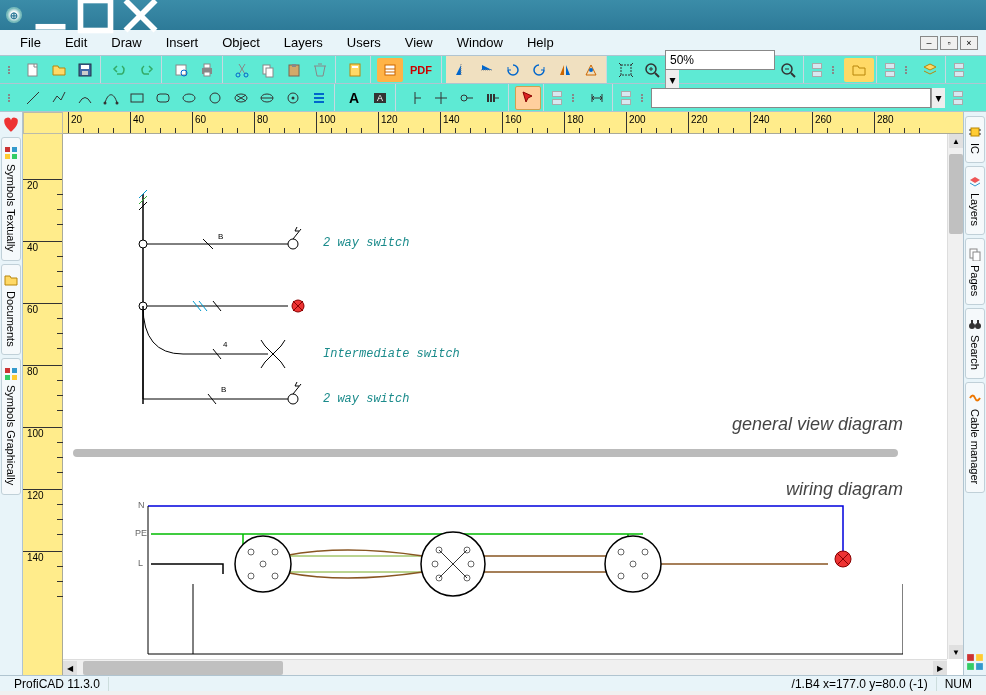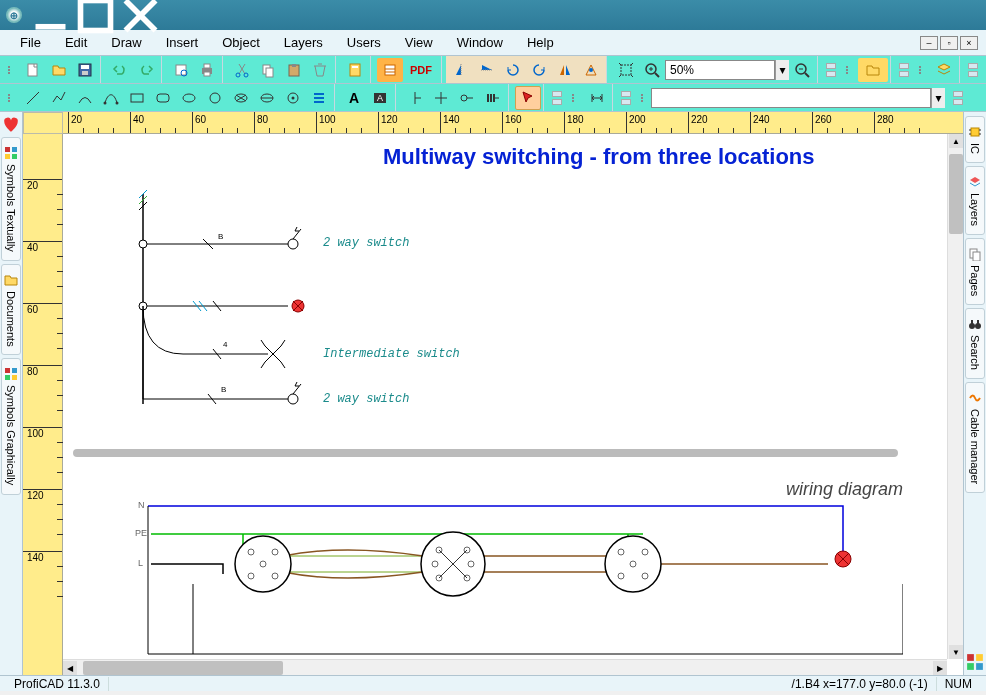--- a/index.html
+++ b/index.html
@@ -388,21 +388,21 @@
         </svg>
       </div>
     <div class="tb-btn">
         <svg viewBox="0 0 16 16">
           <circle cx="7" cy="7" r="5" fill="none" stroke="#333" stroke-width="1.5"></circle>
           <line x1="11" y1="11" x2="15" y2="15" stroke="#333" stroke-width="2"></line>
           <line x1="5" y1="7" x2="9" y2="7" stroke="#333"></line>
           <line x1="7" y1="5" x2="7" y2="9" stroke="#333"></line>
         </svg>
       </div>
-    <div style="display:flex; border:0;">
+    <div style="display:flex; border:0;flex-direction:column;">
       <div class="zoom-pct">50%</div>
       <div class="dd-arrow">▾</div>
     </div>
     <div class="tb-btn">
         <svg viewBox="0 0 16 16">
           <circle cx="7" cy="7" r="5" fill="none" stroke="#333" stroke-width="1.5"></circle>
           <line x1="11" y1="11" x2="15" y2="15" stroke="#333" stroke-width="2"></line>
           <line x1="5" y1="7" x2="9" y2="7" stroke="#333"></line>
         </svg>
       </div>
@@ -765,21 +765,20 @@
           <div class="tick" style="top: 400px; width: 6px; left: 34px;"></div>
           <div class="tick" style="top: 417px;">
             <span>140</span>
           </div>
           <div class="tick" style="top: 432px; width: 6px; left: 34px;"></div>
           <div class="tick" style="top: 447px; width: 6px; left: 34px;"></div>
           <div class="tick" style="top: 462px; width: 6px; left: 34px;"></div>
         </div>
       <div class="canvas">
         <div class="canvas-content">
-          <div class="diagram-title">Multiway switching - from three locations</div>
 
           <svg width="260" height="240" style="position:absolute; top:50px; left:60px;">
 
             <line x1="20" y1="10" x2="20" y2="220" stroke="#000" stroke-width="1.5"></line>
 
             <line x1="16" y1="14" x2="24" y2="6" stroke="#09c" stroke-width="1"></line>
             <line x1="16" y1="20" x2="24" y2="12" stroke="#3a3" stroke-width="1"></line>
             <line x1="16" y1="26" x2="24" y2="18" stroke="#000" stroke-width="1"></line>
 
             <circle cx="20" cy="60" r="4" fill="#fff" stroke="#000"></circle>
@@ -810,20 +809,21 @@
             <path d="M20 122 L20 215 L165 215" fill="none" stroke="#000"></path>
             <line x1="85" y1="210" x2="93" y2="220" stroke="#000"></line>
             <text x="98" y="208" font-size="8">B</text>
             <circle cx="170" cy="215" r="5" fill="#fff" stroke="#000"></circle>
             <path d="M170 210 l8 -10 M176 202 l-4 0 l2 -4" fill="none" stroke="#000"></path>
           </svg>
           <div class="switch-label" style="top:102px; left:260px;">2 way switch</div>
           <div class="switch-label" style="top:213px; left:260px;">Intermediate switch</div>
           <div class="switch-label" style="top:258px; left:260px;">2 way switch</div>
 
+          <div class="section-label" style="top:280px;">general view diagram</div>
           <div class="divider-bar" style="top:315px; left:10px; width:825px;"></div>
           <div class="section-label" style="top:345px;">wiring diagram</div>
 
           <svg width="820" height="180" style="position:absolute; top:360px; left:20px;">
 
             <text x="55" y="14" font-size="9" fill="#666">N</text>
             <text x="52" y="42" font-size="9" fill="#666">PE</text>
             <text x="55" y="72" font-size="9" fill="#666">L</text>
 
             <path d="M65 12 L760 12 L760 60" fill="none" stroke="#00d" stroke-width="1.5"></path>

